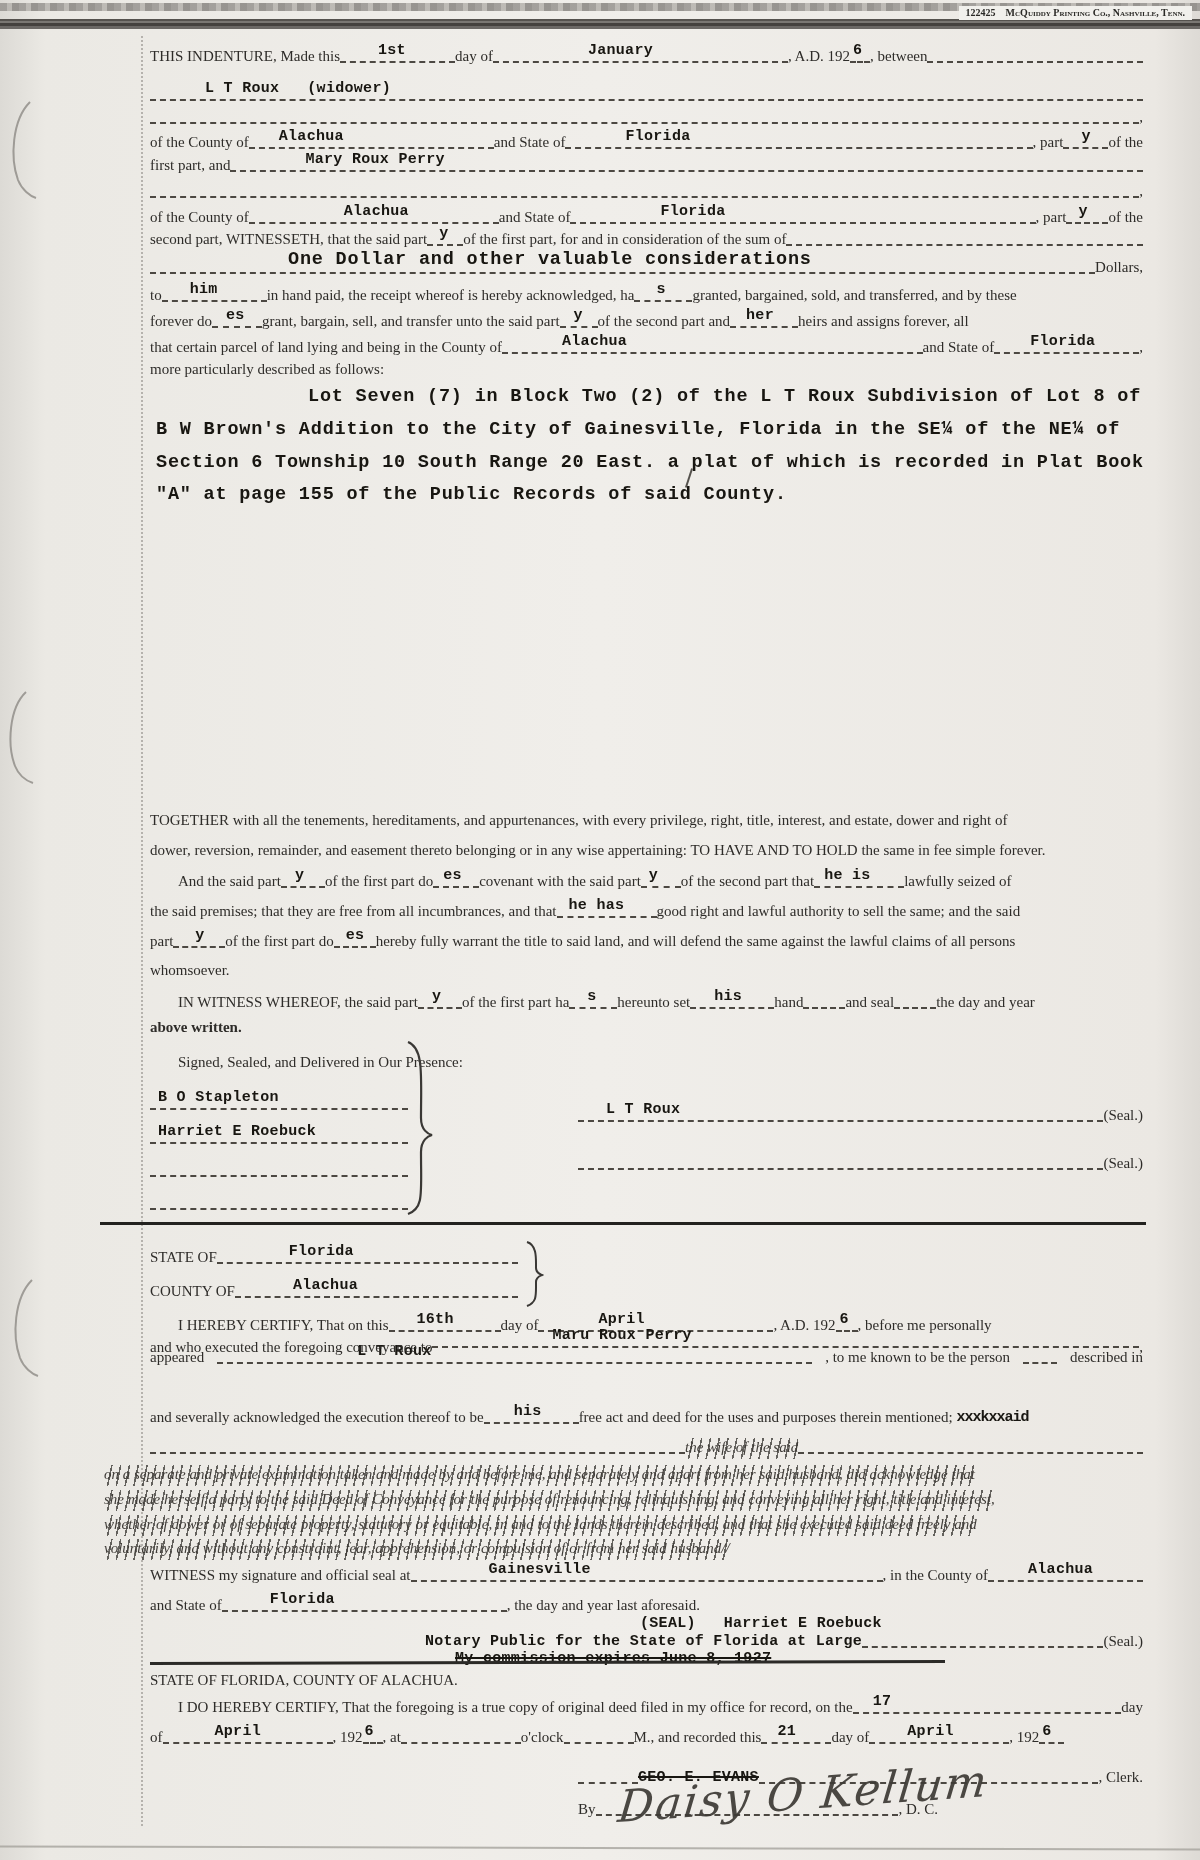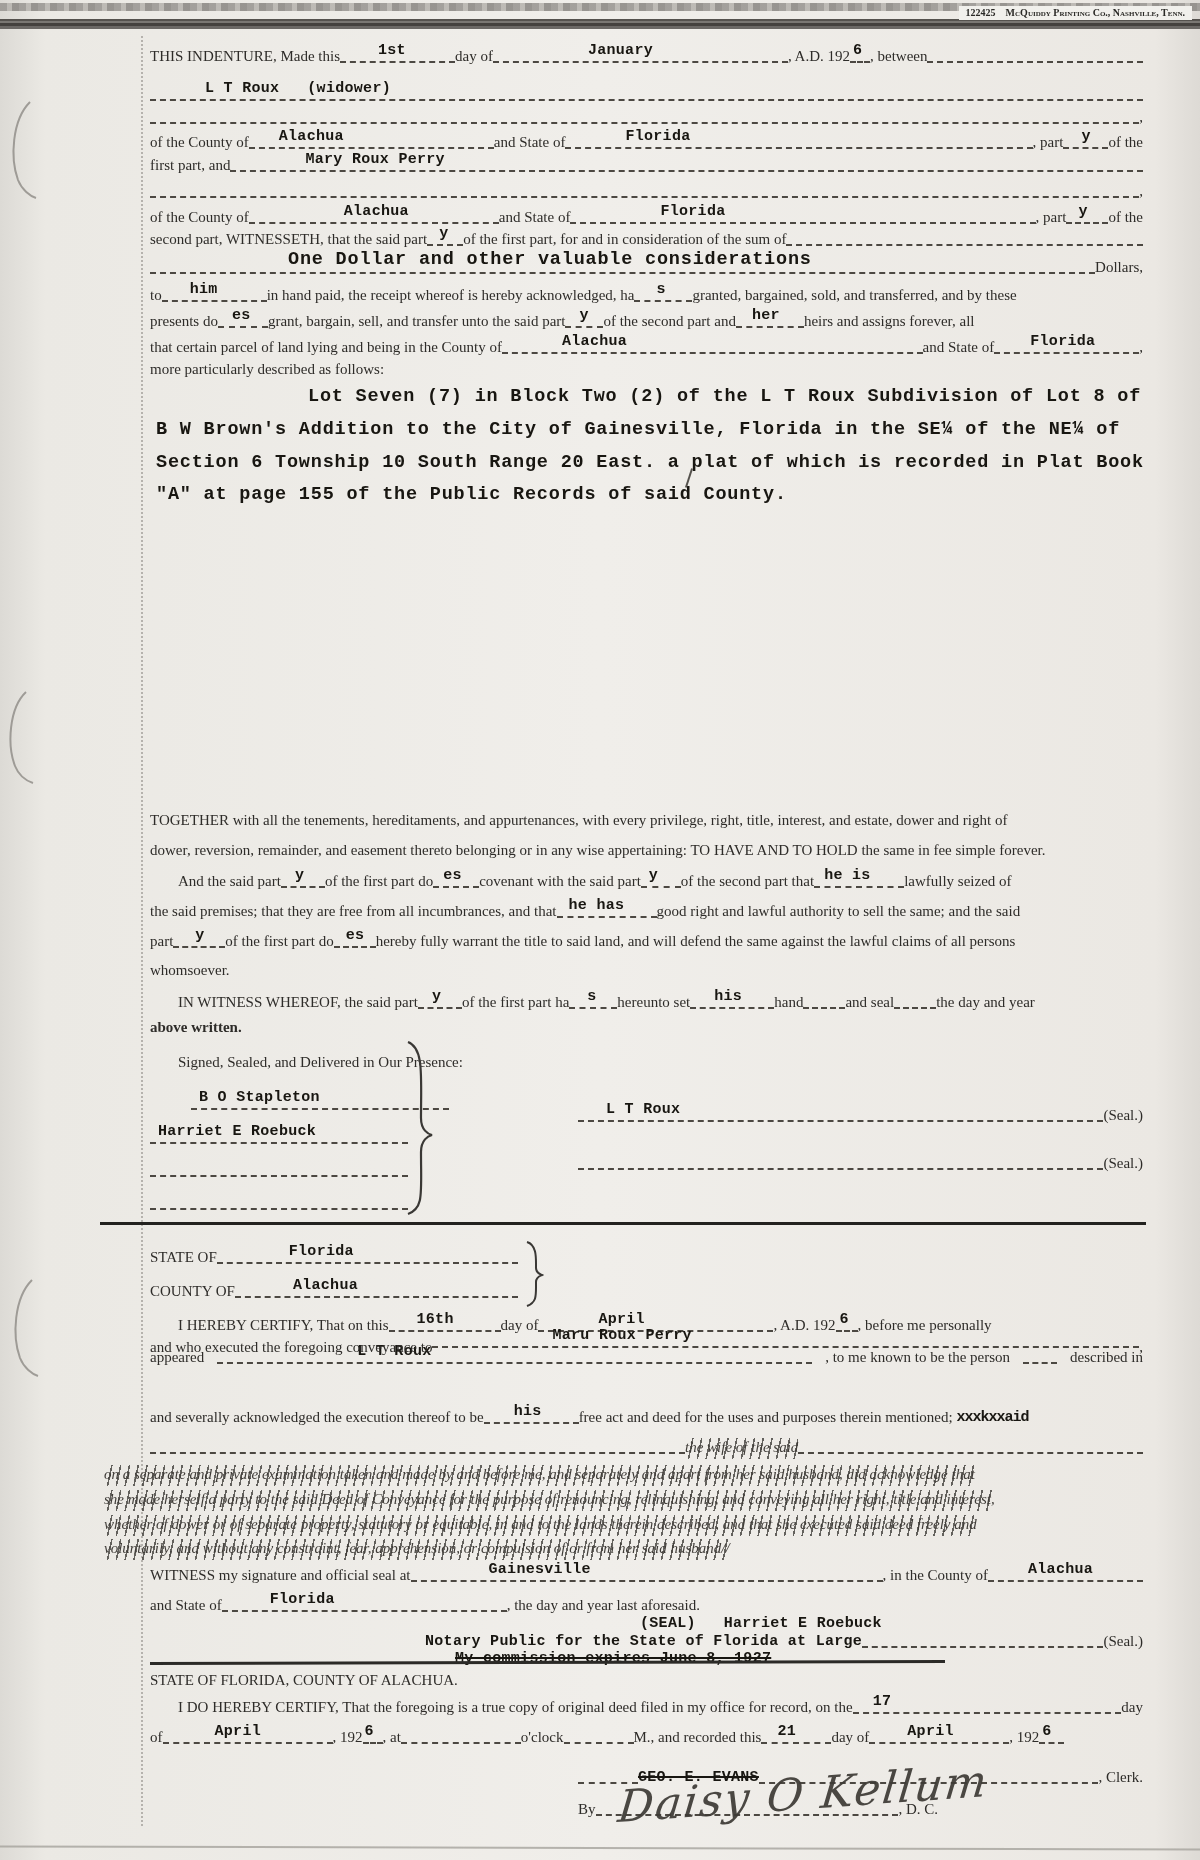--- a/index.html
+++ b/index.html
@@ -143,21 +143,21 @@
         <span class="d" style="width: 105px;">
           <span class="tfill" style="left: 28px;">him</span>
         </span>
         <span class="p">in hand paid, the receipt whereof is hereby acknowledged, ha</span>
         <span class="d" style="width: 58px;">
           <span class="tfill" style="left: 22px;">s</span>
         </span>
         <span class="p">granted, bargained, sold, and transferred, and by these</span>
       </div>
       <div class="fline" style="top: 307px; left: 150px; width: 993px;">
-        <span class="p">presents do</span>
+        <span class="p">forever do</span>
         <span class="d" style="width: 50px;">
           <span class="tfill" style="left: 14px;">es</span>
         </span>
         <span class="p">grant, bargain, sell, and transfer unto the said part</span>
         <span class="d" style="width: 38px;">
           <span class="tfill" style="left: 14px;">y</span>
         </span>
         <span class="p">of the second part and</span>
         <span class="d" style="width: 68px;">
           <span class="tfill" style="left: 16px;">her</span>
@@ -254,21 +254,21 @@
         <span class="p">and seal</span>
         <span class="d" style="width: 42px;"></span>
         <span class="p">the day and year</span>
       </div>
       <div class="fline" style="top: 1013px; left: 150px; width: 993px; font-weight: bold;">
         <span class="p">above written.</span>
       </div>
       <div class="fline" style="top: 1048px; left: 178px; width: 965px;">
         <span class="p">Signed, Sealed, and Delivered in Our Presence:</span>
       </div>
-      <div class="fline" style="top: 1089px; left: 150px; width: 258px; margin-left: 41px;">
+      <div class="fline" style="top: 1089px; left: 150px; width: 258px;">
         <span class="d fx">
           <span class="tfill" style="left: 8px;">B O Stapleton</span>
         </span>
       </div>
       <div class="fline" style="top: 1123px; left: 150px; width: 258px;">
         <span class="d fx">
           <span class="tfill" style="left: 8px;">Harriet E Roebuck</span>
         </span>
       </div>
       <div class="fline" style="top: 1156px; left: 150px; width: 258px;">

